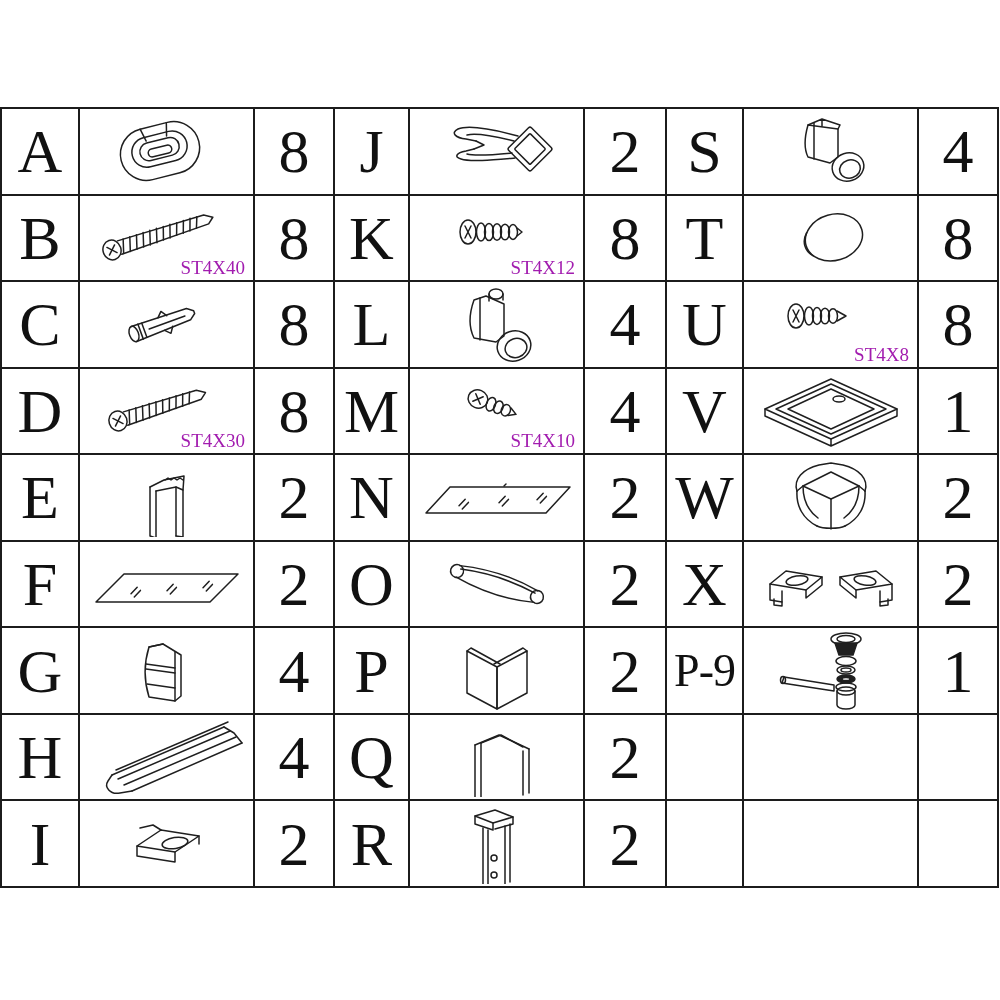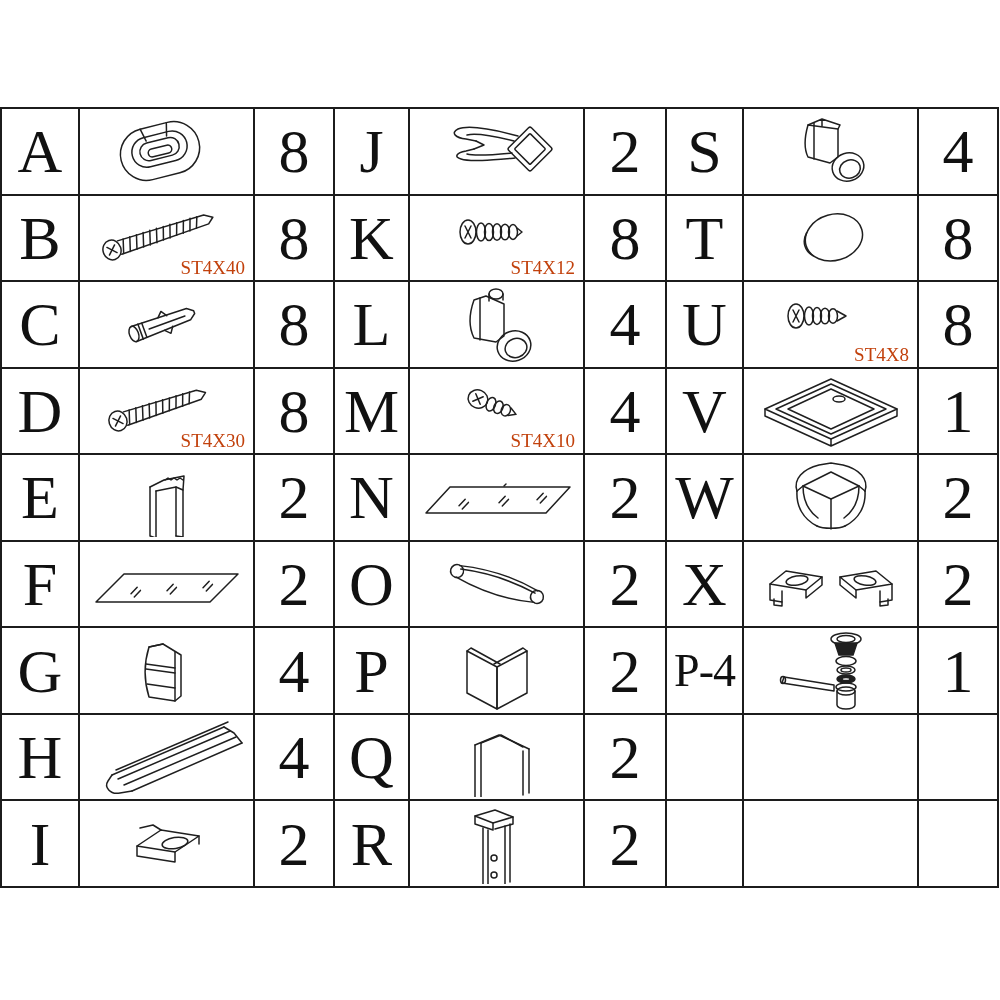--- a/index.html
+++ b/index.html
@@ -6,21 +6,21 @@
   .page{position:relative;width:1000px;height:1000px;background:#ffffff;overflow:hidden;
         font-family:"Liberation Serif", serif;color:#111;}
   .parts-table-wrap{position:absolute;left:0px;top:107px;width:997px;height:781px;}
   table.parts{border-collapse:collapse;table-layout:fixed;width:100%;height:100%;}
   table.parts td{border:2px solid #1c1c1c;padding:0;vertical-align:middle;text-align:center;overflow:hidden;}
   td.letter{font-size:62px;line-height:1;}
   td.letter.small{font-size:46px;letter-spacing:-1px;}
   td.qty{font-size:62px;line-height:1;}
   td.part{position:relative;}
   td.part svg{display:block;margin:0 auto;}
-  .size-label{position:absolute;right:8px;bottom:3px;font-size:19px;color:#c2410c;line-height:1;}
+  .size-label{position:absolute;right:8px;bottom:3px;font-size:19px;color:#a21caf;line-height:1;}
   .part-svg *{stroke:#1f1f1f;stroke-width:1.5;fill:none;stroke-linecap:round;stroke-linejoin:round;}
   .part-svg .dark{fill:#1f1f1f;}
   .part-svg .lite{fill:#ffffff;}
 </style>
 </head>
 <body>
 
 <div class="page">
  <div class="parts-table-wrap">
  <table class="parts">
@@ -330,21 +330,21 @@
     <td class="part">
       <svg class="part-svg" width="170" height="80" viewBox="0 0 170 80">
         <g transform="translate(85,34)">
           <path d="M-30,-14 L0,2 L0,44 L-30,28 Z"></path>
           <path d="M30,-14 L0,2 L0,44 L30,28 Z"></path>
           <path d="M-30,-14 L-26,-17 L3,-1 M30,-14 L26,-17 L-3,-1"></path>
         </g>
       </svg>
     </td>
     <td class="qty">2</td>
-    <td class="letter small">P-4</td>
+    <td class="letter small">P-9</td>
     <td class="part">
       <svg class="part-svg" width="170" height="80" viewBox="0 0 170 80">
         <g transform="translate(100,2)">
           <ellipse cx="0" cy="6" rx="15" ry="6"></ellipse>
           <ellipse cx="0" cy="6" rx="9" ry="3.5"></ellipse>
           <path class="dark" d="M-11,10 L-7,22 L7,22 L11,10 Z"></path>
           <ellipse cx="0" cy="28" rx="10" ry="4.5"></ellipse>
           <ellipse cx="0" cy="37" rx="9" ry="4"></ellipse>
           <ellipse cx="0" cy="37" rx="5" ry="2"></ellipse>
           <ellipse class="dark" cx="0" cy="46" rx="9" ry="4"></ellipse>

